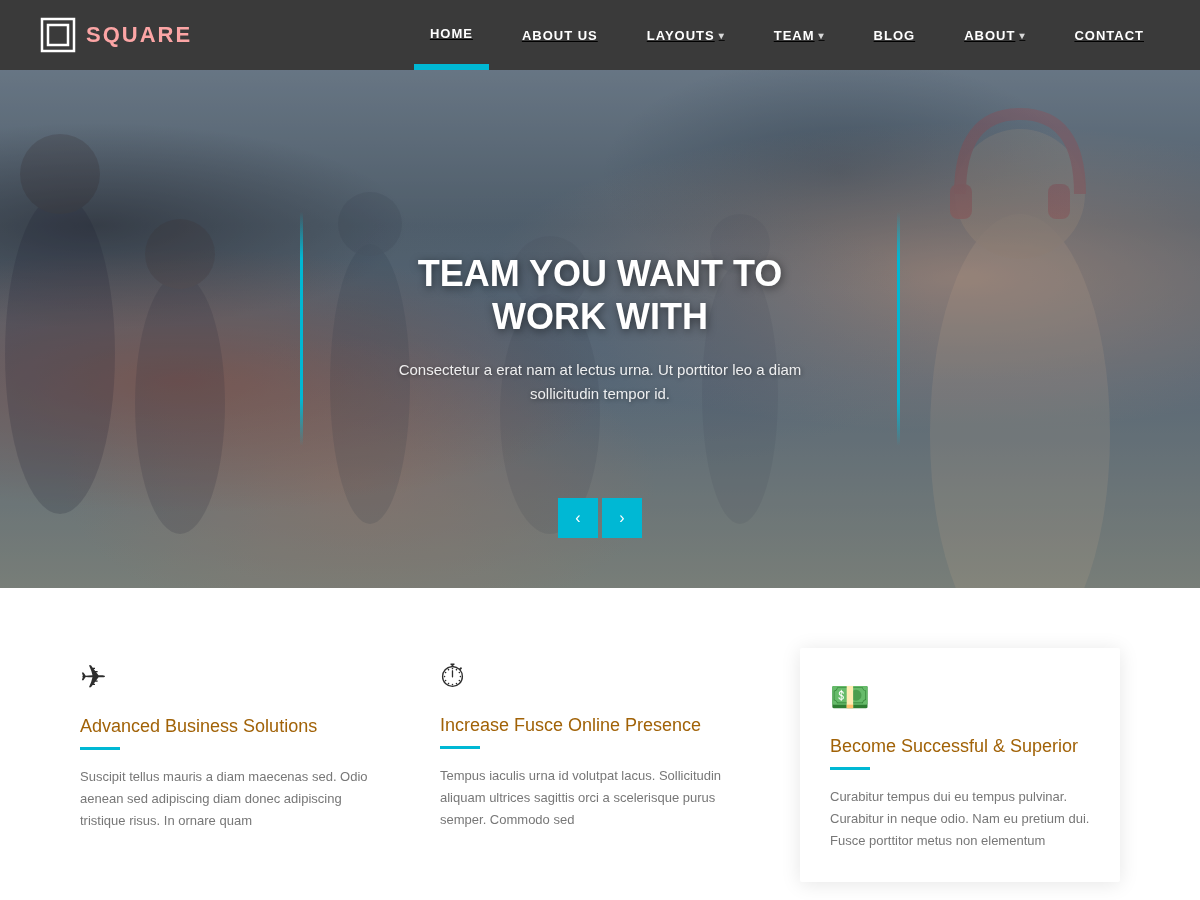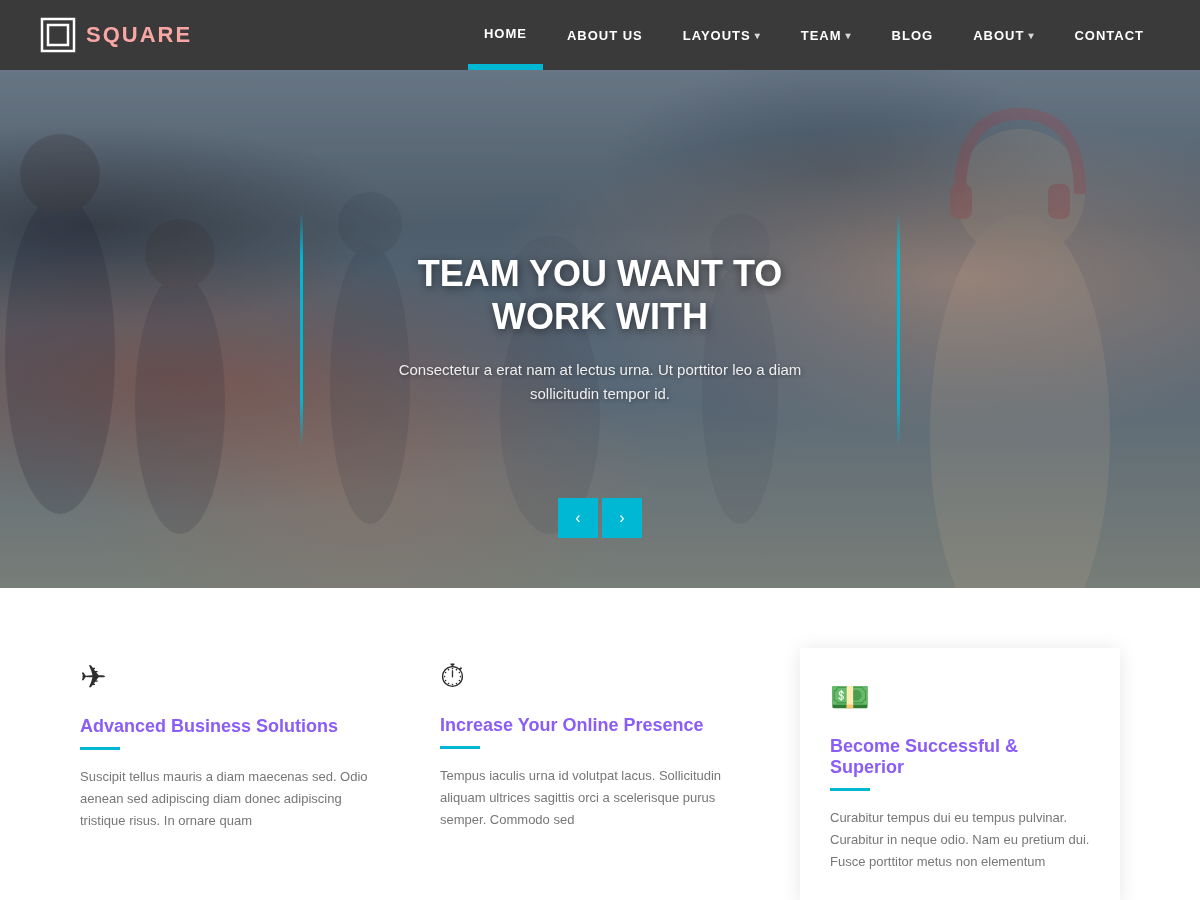--- a/index.html
+++ b/index.html
@@ -28,21 +28,22 @@
     }
     .logo-text {
       font-size: 22px;
       font-weight: 700;
       letter-spacing: 2px;
       color: #fca5a5;
     }
     .navbar-nav {
       display: flex;
       align-items: flex-end;
-      gap: 8px;
+      gap: 17px;
+      text-decoration: underline;
     }
     .nav-item {
       color: #fff;
       text-decoration: none;
       font-size: 13px;
       font-weight: 600;
       letter-spacing: 1px;
       padding: 0 16px;
       height: 70px;
       display: flex;
@@ -175,22 +176,22 @@
       padding: 10px 20px 10px 0;
     }
     .feature-icon {
       font-size: 32px;
       margin-bottom: 20px;
       color: #2d2d2d;
       display: block;
     }
     .feature-title {
       font-size: 18px;
-      font-weight: 700;
-      color: #8b5cf6;
+      font-weight: 400;
+      color: #a16207;
       margin-bottom: 10px;
     }
     .feature-divider {
       width: 40px;
       height: 3px;
       background: #00b8d4;
       margin-bottom: 16px;
     }
     .feature-text {
       font-size: 13px;
@@ -284,21 +285,21 @@
 
   <div class="feature-item">
     <span class="feature-icon">✈</span>
     <div class="feature-title">Advanced Business Solutions</div>
     <div class="feature-divider"></div>
     <p class="feature-text">Suscipit tellus mauris a diam maecenas sed. Odio aenean sed adipiscing diam donec adipiscing tristique risus. In ornare quam</p>
   </div>
 
   <div class="feature-item">
     <span class="feature-icon">⏱</span>
-    <div class="feature-title">Increase Your Online Presence</div>
+    <div class="feature-title">Increase Fusce Online Presence</div>
     <div class="feature-divider"></div>
     <p class="feature-text">Tempus iaculis urna id volutpat lacus. Sollicitudin aliquam ultrices sagittis orci a scelerisque purus semper. Commodo sed</p>
   </div>
 
   <div class="feature-item card">
     <span class="feature-icon">💵</span>
     <div class="feature-title">Become Successful &amp; Superior</div>
     <div class="feature-divider"></div>
     <p class="feature-text">Curabitur tempus dui eu tempus pulvinar. Curabitur in neque odio. Nam eu pretium dui. Fusce porttitor metus non elementum</p>
   </div>

